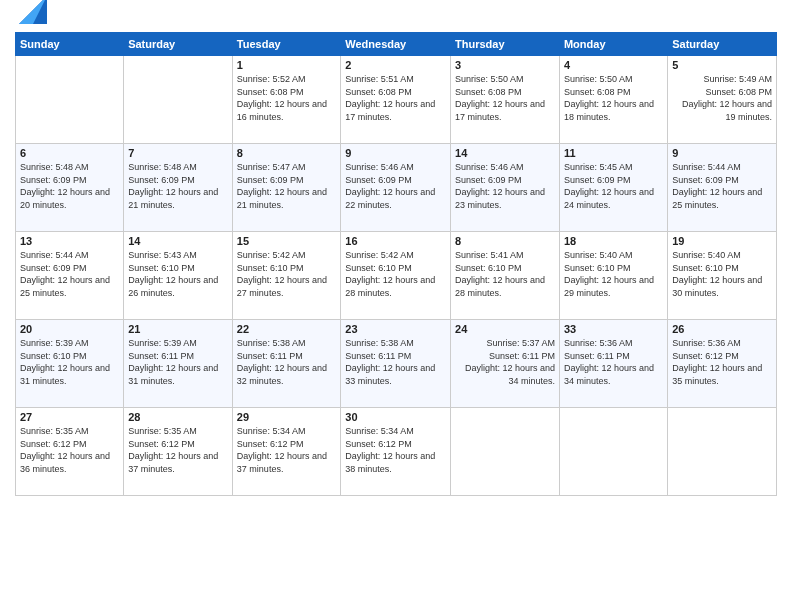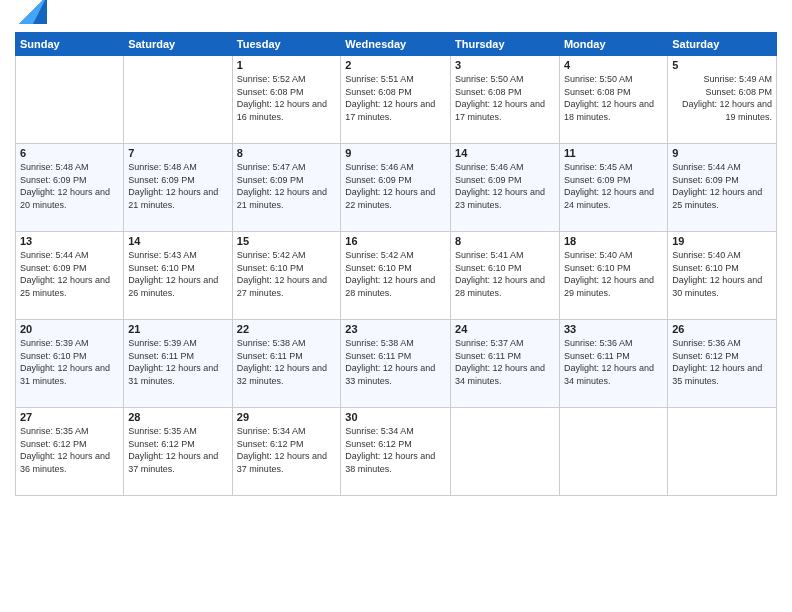--- a/index.html
+++ b/index.html
@@ -278,21 +278,21 @@
 Daylight: 12 hours and 32 minutes.</div>
           </td>
           <td>
             <span class="day-num">23</span>
             <div class="day-info" style="white-space: pre-line;">Sunrise: 5:38 AM
 Sunset: 6:11 PM
 Daylight: 12 hours and 33 minutes.</div>
           </td>
           <td>
             <span class="day-num">24</span>
-            <div class="day-info" style="white-space: pre-line;">Sunrise: 5:37 AM
+            <div class="day-info" style="white-space: pre-line; text-align: right;">Sunrise: 5:37 AM
 Sunset: 6:11 PM
 Daylight: 12 hours and 34 minutes.</div>
           </td>
           <td>
             <span class="day-num">33</span>
             <div class="day-info" style="white-space: pre-line;">Sunrise: 5:36 AM
 Sunset: 6:11 PM
 Daylight: 12 hours and 34 minutes.</div>
           </td>
           <td>

